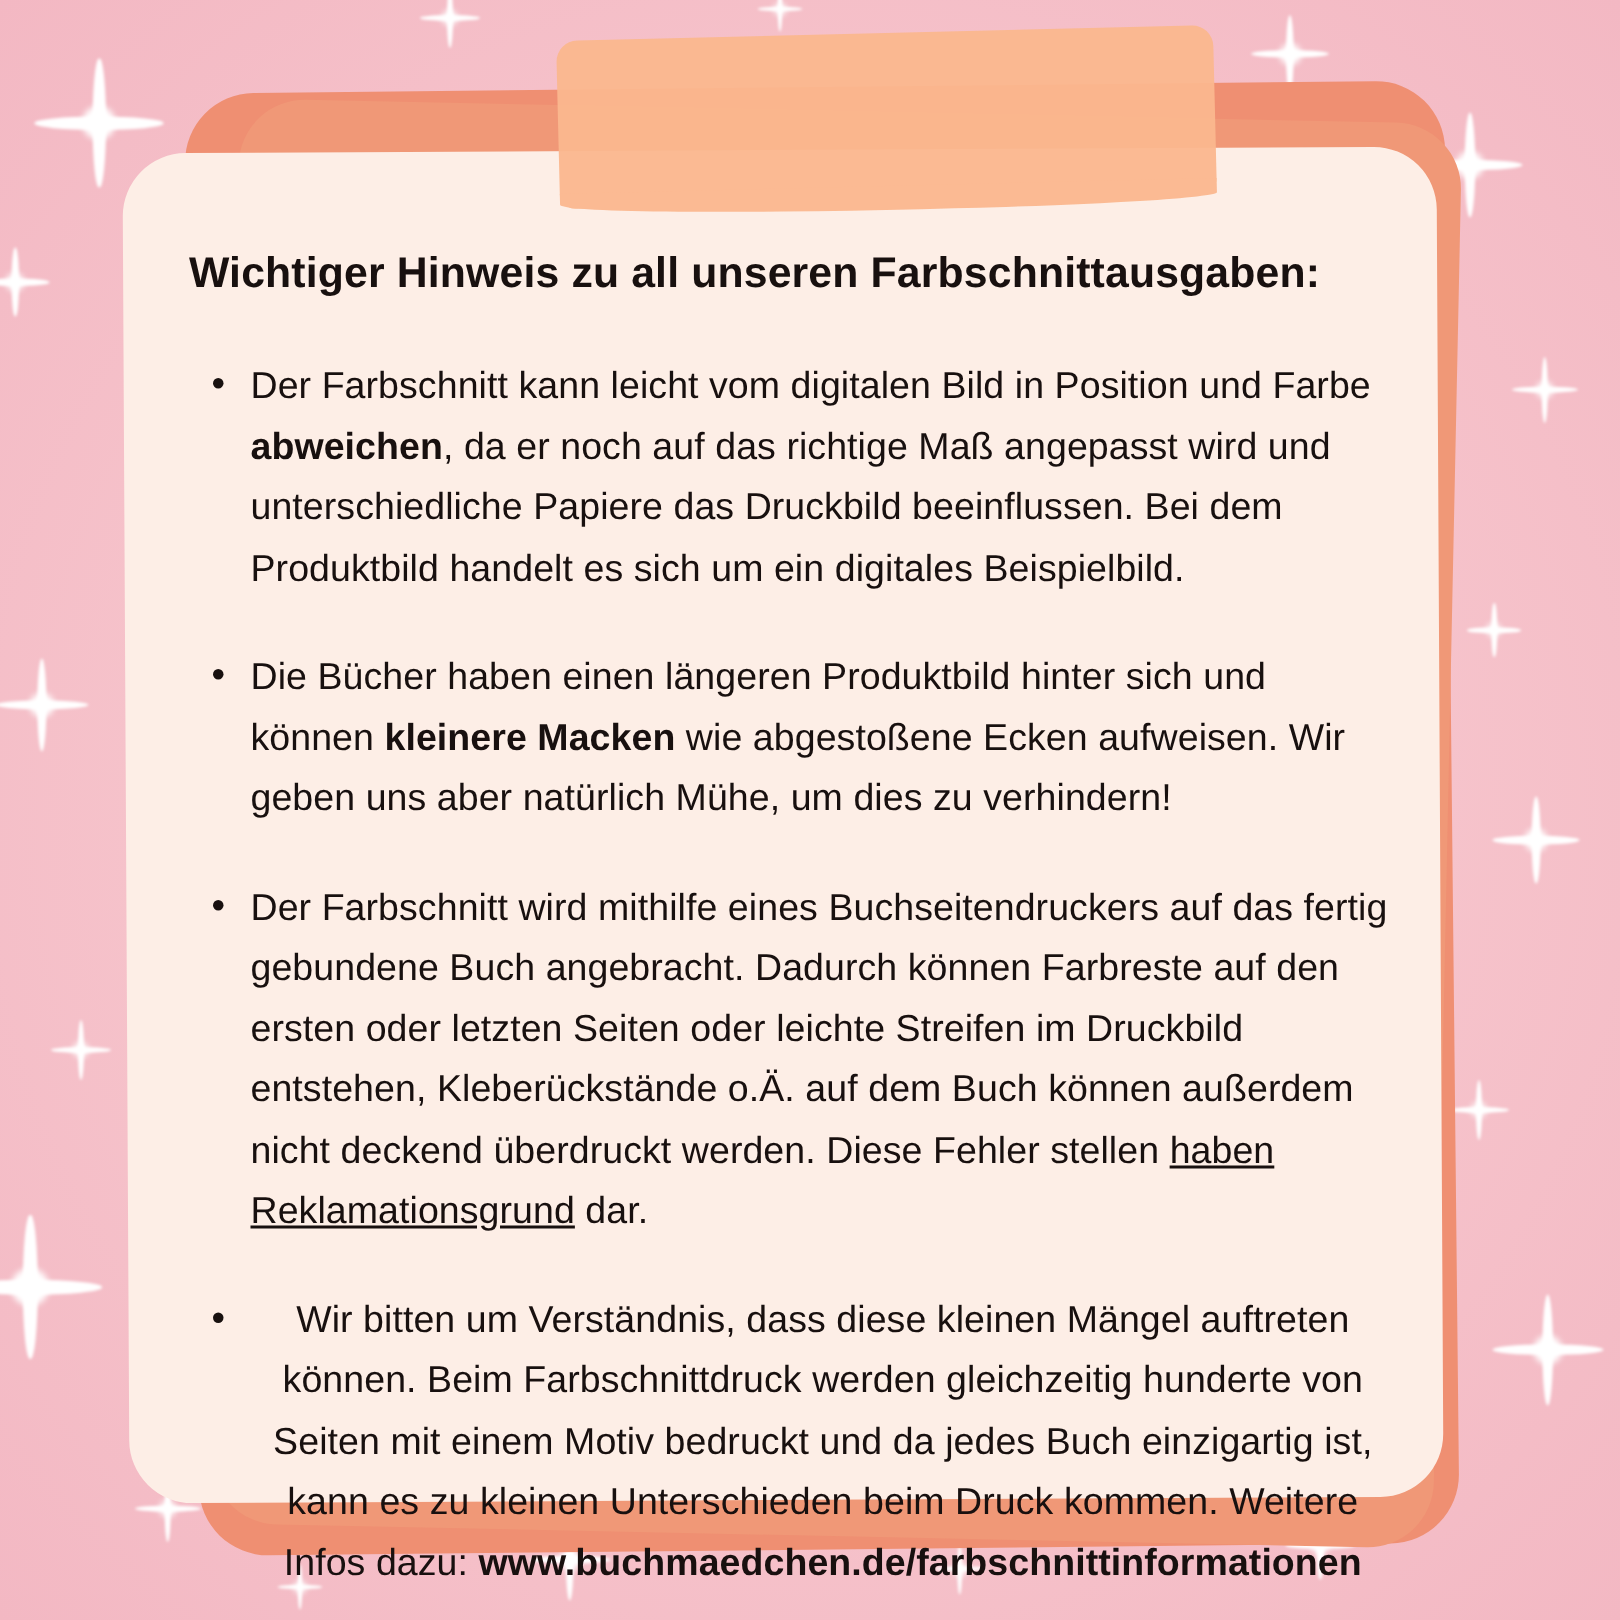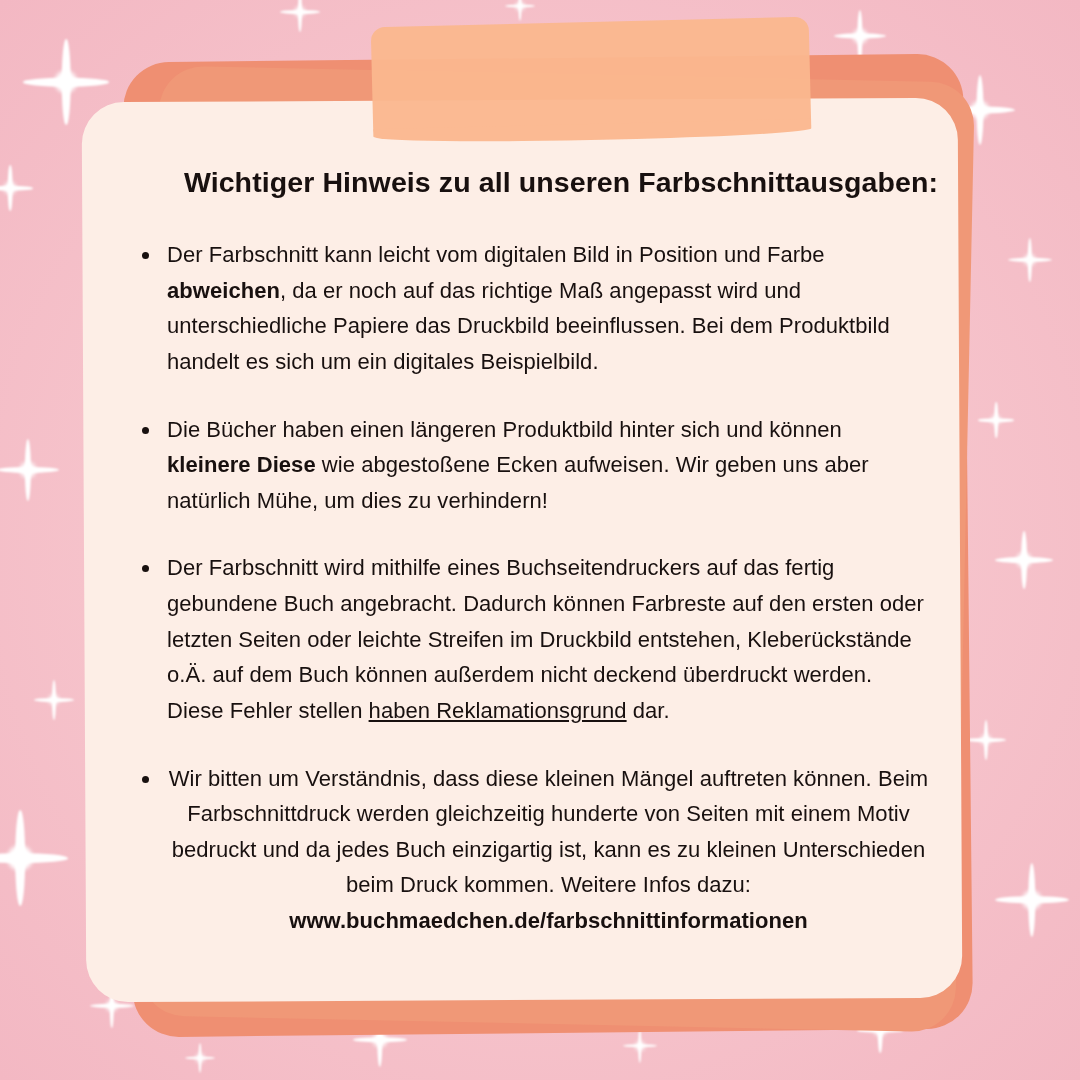--- a/index.html
+++ b/index.html
@@ -121,36 +121,36 @@
     position: absolute;
     left: 112px;
     top: 140px;
     width: 840px;
     color: #18100f;
   }
 
   .headline {
     font-size: 28.5px;
     font-weight: bold;
-    text-align: right;
+    text-align: left;
     letter-spacing: 0.1px;
     margin: 26px 0 0 0;
     padding: 0 14px;
   }
 
   ul.notes {
     list-style: none;
     margin: 38px 0 0 0;
     padding: 0 22px 0 28px;
   }
   ul.notes > li {
     position: relative;
     padding-left: 27px;
     margin-bottom: 32px;
-    font-size: 22px;
+    font-size: 25px;
     line-height: 1.62;
     letter-spacing: 0.05px;
   }
   ul.notes > li:last-child {
     margin-bottom: 0;
     text-align: center;
   }
   ul.notes > li::before {
     content: "";
     position: absolute;
@@ -235,19 +235,19 @@
 
   <div class="card-back"></div>
   <div class="card-back2"></div>
   <div class="card-front"></div>
   <div class="tape"></div>
 
   <div class="content">
     <h1 class="headline">Wichtiger Hinweis zu all unseren Farbschnittausgaben:</h1>
     <ul class="notes" id="bullet-list">
         <li><span>Der Farbschnitt kann leicht vom digitalen Bild in Position und Farbe </span><b>abweichen</b><span>, da er noch auf das richtige Maß angepasst wird und unterschiedliche Papiere das Druckbild beeinflussen. Bei dem Produktbild handelt es sich um ein digitales Beispielbild.</span></li>
-        <li><span>Die Bücher haben einen längeren Produktbild hinter sich und können </span><b>kleinere Diese</b><span> wie abgestoßene Ecken aufweisen. Wir geben uns aber natürlich Mühe, um dies zu verhindern!</span></li>
+        <li><span>Die Bücher haben einen längeren Produktbild hinter sich und können </span><b>kleinere Macken</b><span> wie abgestoßene Ecken aufweisen. Wir geben uns aber natürlich Mühe, um dies zu verhindern!</span></li>
         <li><span>Der Farbschnitt wird mithilfe eines Buchseitendruckers auf das fertig gebundene Buch angebracht. Dadurch können Farbreste auf den ersten oder letzten Seiten oder leichte Streifen im Druckbild entstehen, Kleberückstände o.Ä. auf dem Buch können außerdem nicht deckend überdruckt werden. Diese Fehler stellen </span><u>haben Reklamationsgrund</u><span> dar.</span></li>
         <li><span>Wir bitten um Verständnis, dass diese kleinen Mängel auftreten können. Beim Farbschnittdruck werden gleichzeitig hunderte von Seiten mit einem Motiv bedruckt und da jedes Buch einzigartig ist, kann es zu kleinen Unterschieden beim Druck kommen. Weitere Infos dazu: </span><span class="url">www.buchmaedchen.de/farbschnittinformationen</span></li>
       </ul>
   </div>
 
 </div>
 
 </body></html>

